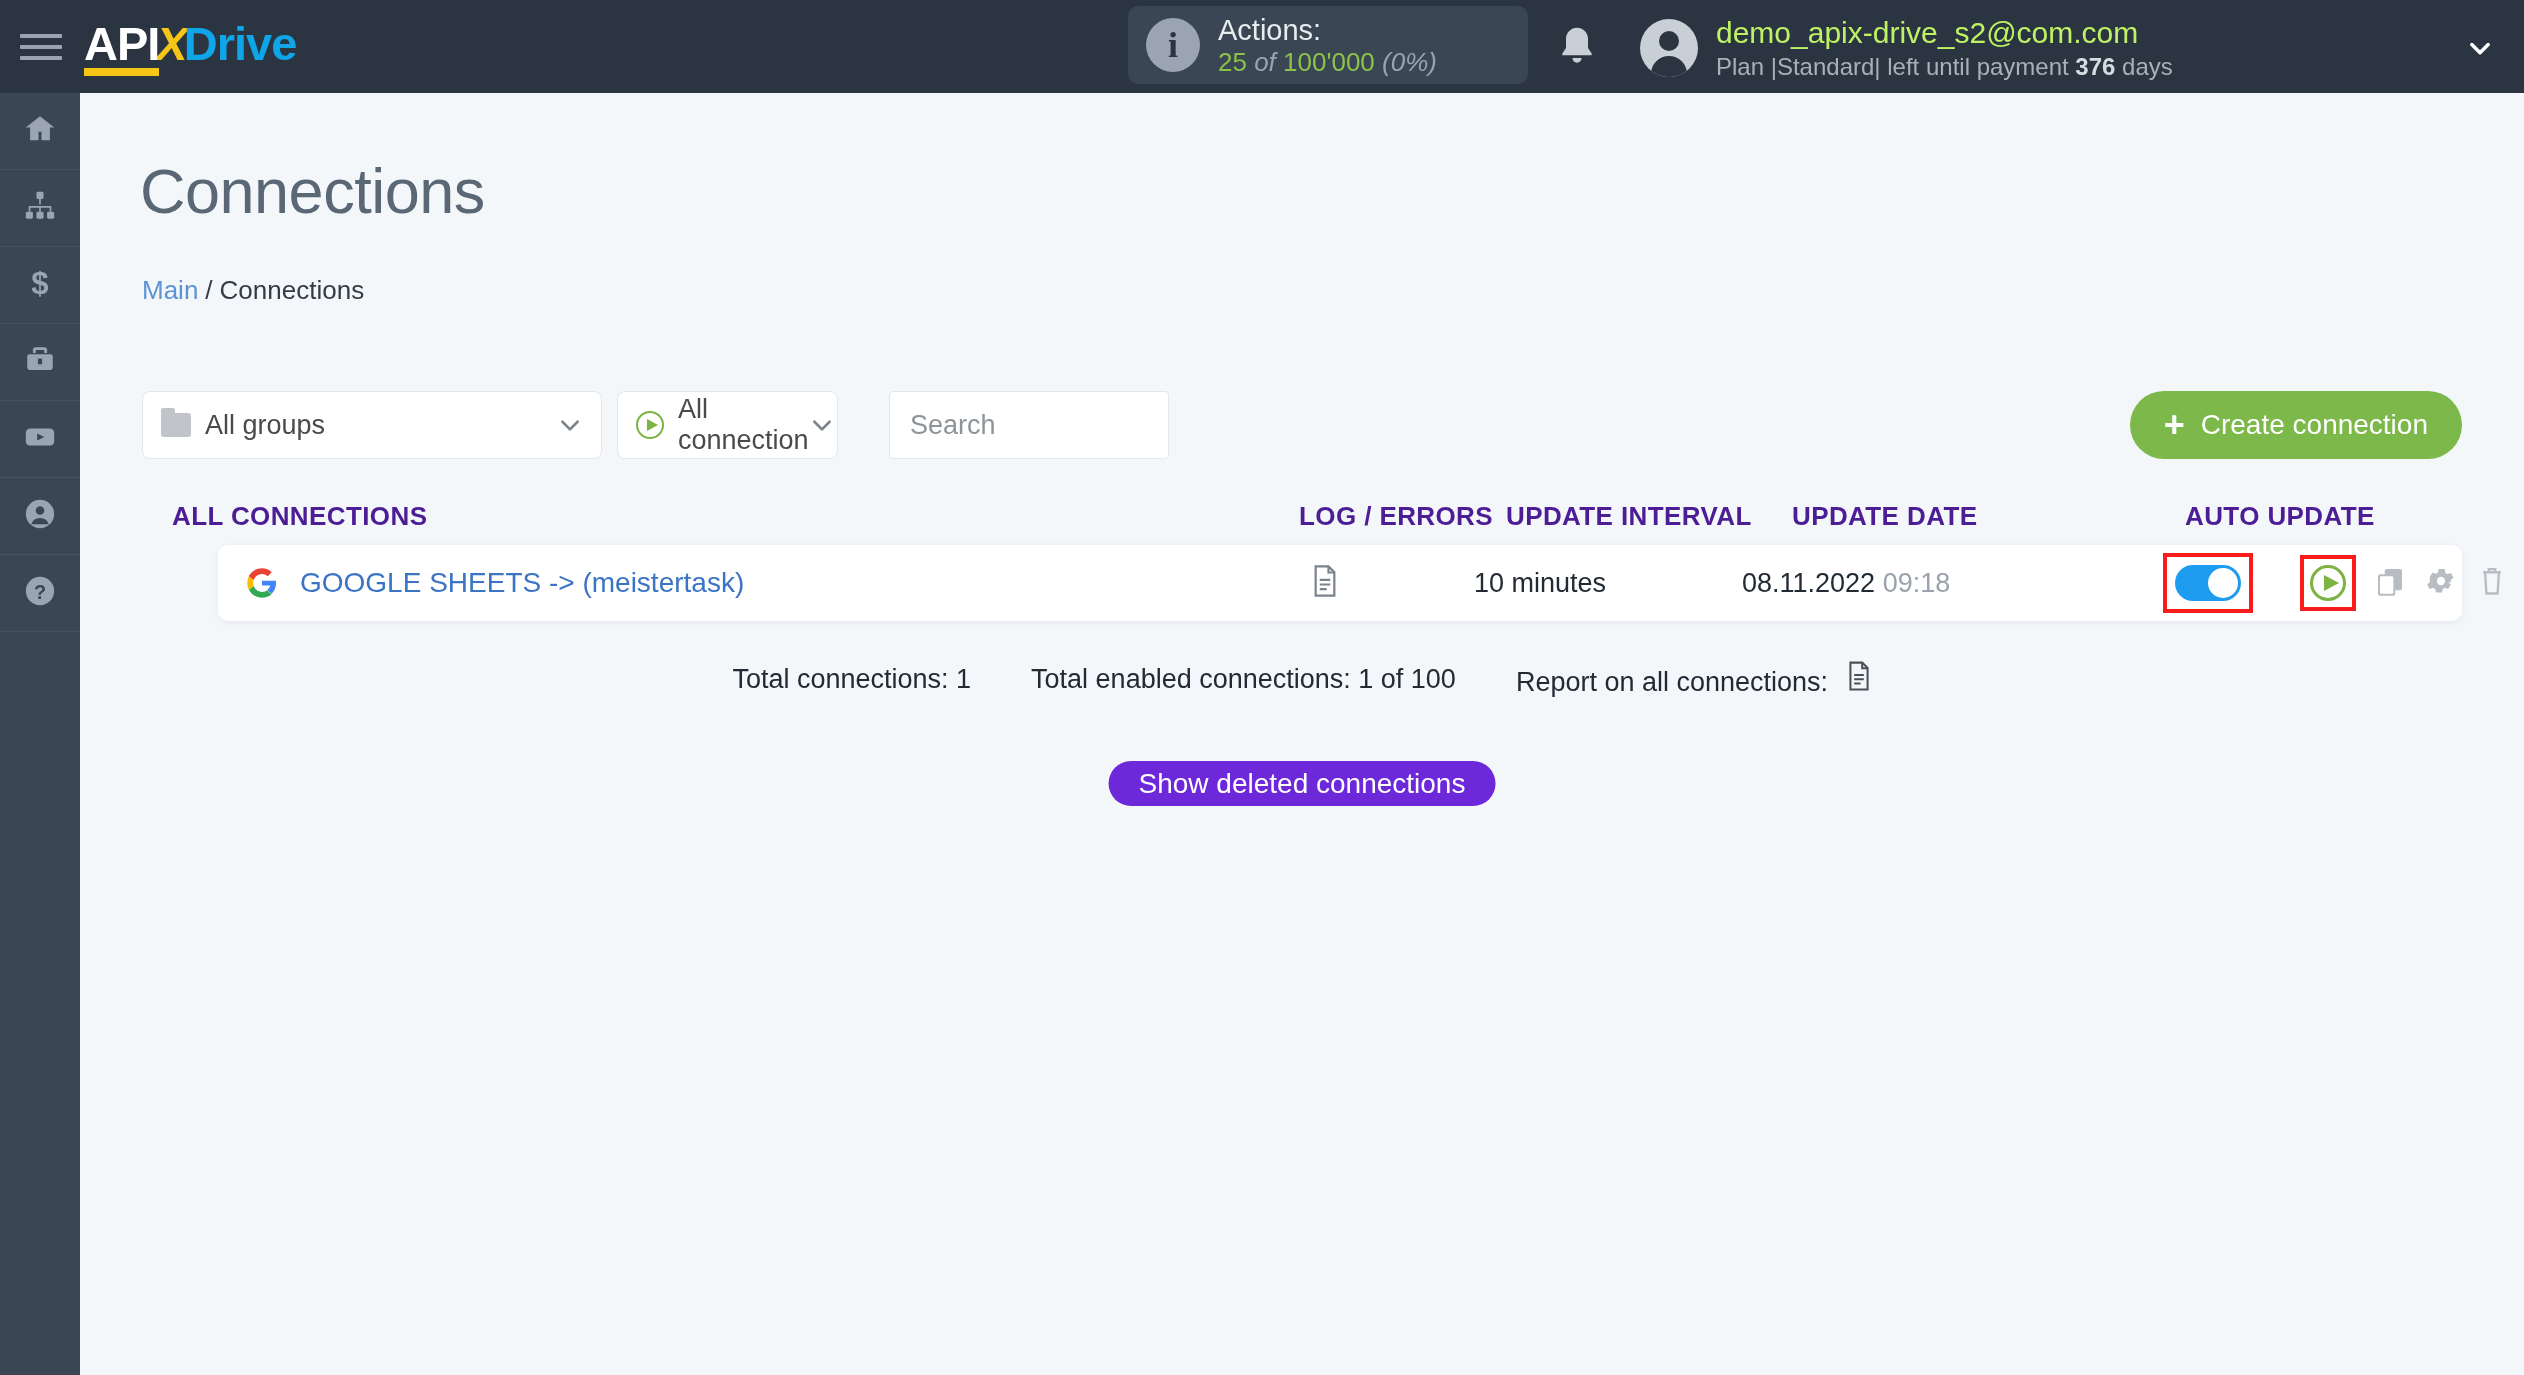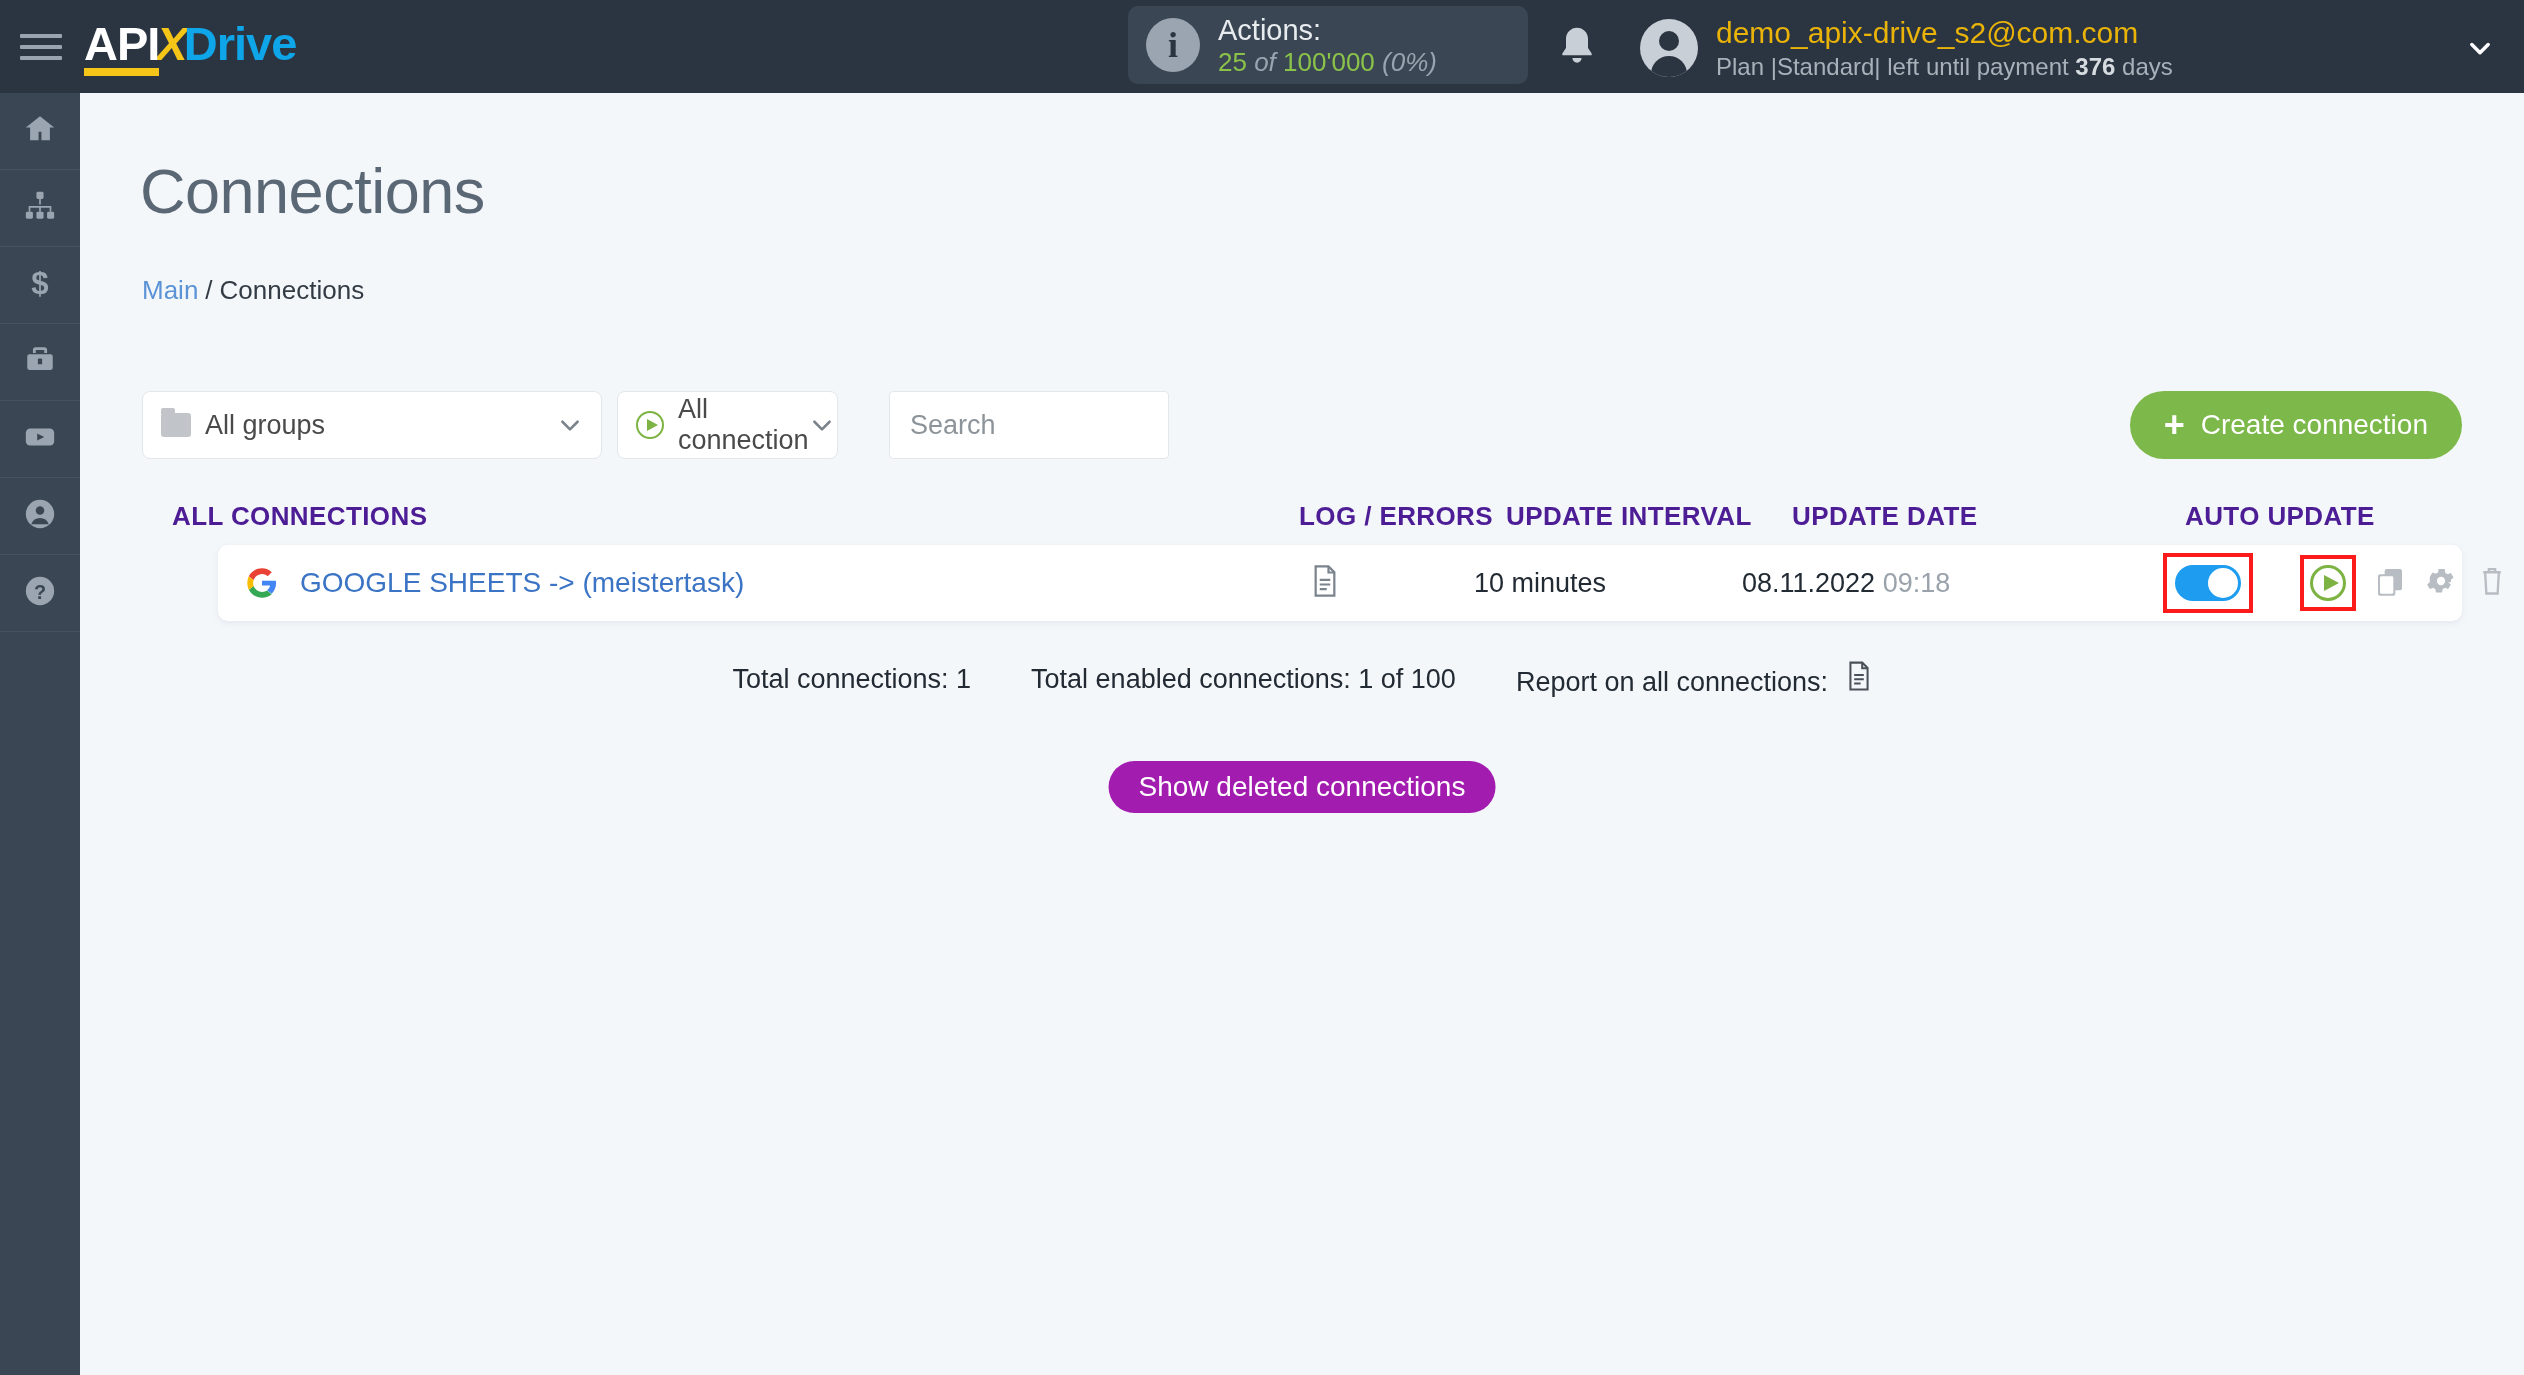--- a/index.html
+++ b/index.html
@@ -80,21 +80,21 @@
     content: ""; position: absolute; left: 50%; top: 12px;
     transform: translateX(-50%);
     width: 20px; height: 20px; border-radius: 50%; background: #2b3542;
   }
   .avatar::after {
     content: ""; position: absolute; left: 50%; top: 37px;
     transform: translateX(-50%);
     width: 36px; height: 30px; border-radius: 18px 18px 0 0; background: #2b3542;
   }
   .account-text { margin-left: 18px; line-height: 1.25; }
-  .account-email { color: #eab308; font-size: 30px; }
+  .account-email { color: #bef264; font-size: 30px; }
   .account-plan { color: #a8b1ba; font-size: 24px; }
   .account-plan b { color: #d6dbe0; font-weight: bold; }
 
   .topbar-chevron {
     position: absolute; right: 30px; top: 34px;
     width: 28px; height: 28px; cursor: pointer;
   }
 
   
   .sidebar {
@@ -261,22 +261,22 @@
   .footer-stats {
     position: absolute; left: 0; top: 568px;
     width: 2444px;
     display: flex; justify-content: center; align-items: center; gap: 60px;
     font-size: 27px; color: #222a33;
   }
   .footer-stats .report-ico { display: inline-flex; align-items: center; margin-left: 10px; cursor: pointer; }
 
   .show-deleted {
     position: absolute; left: 50%; top: 668px; transform: translateX(-50%);
-    height: 52px; padding: 0 30px;
-    background: #a21caf; border: none; border-radius: 31px;
+    height: 45px; padding: 0 30px;
+    background: #6d28d9; border: none; border-radius: 31px;
     color: #ffffff; font-size: 28px;
     font-family: "Liberation Sans", sans-serif;
     display: flex; align-items: center;
     cursor: pointer;
   }
 </style>
 </head>
 <body>
 
 <div class="topbar">

